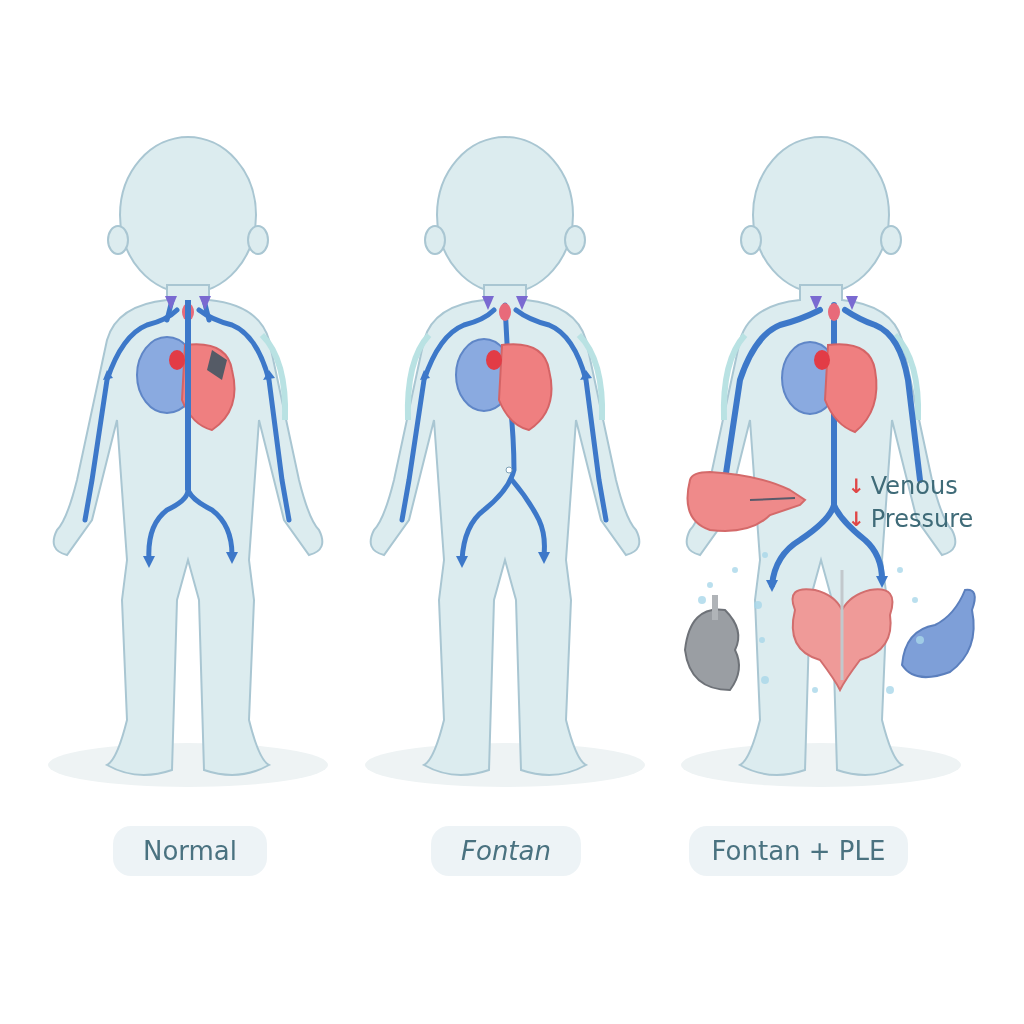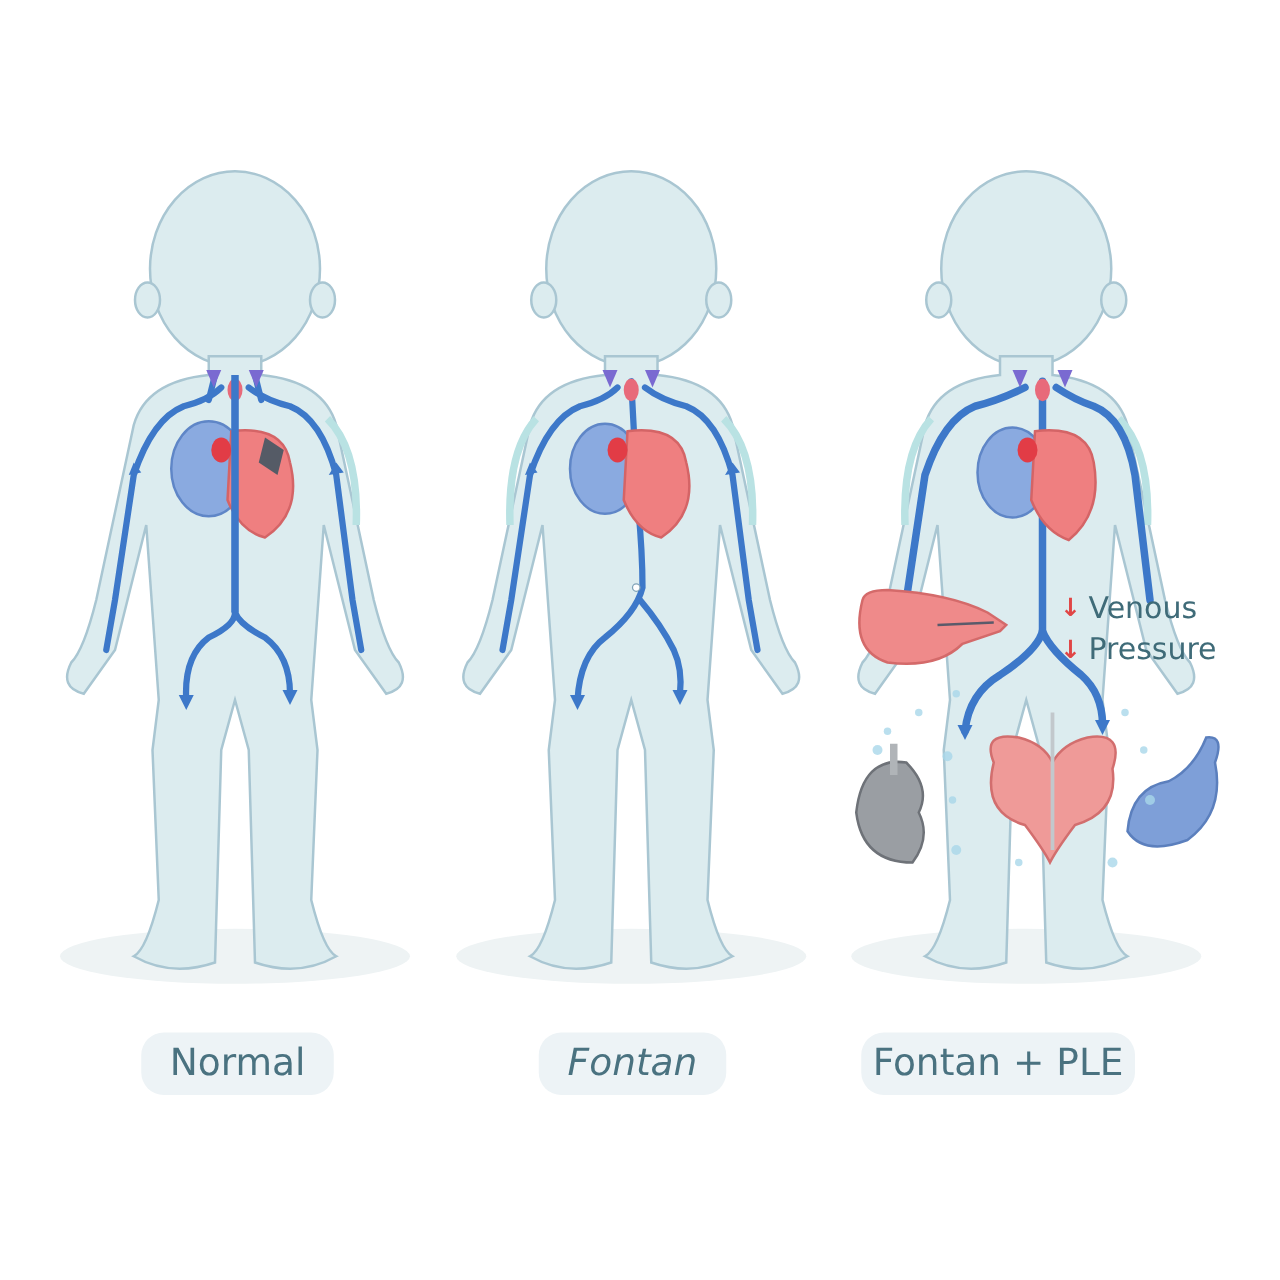--- a/index.html
+++ b/index.html
@@ -1,19 +1,19 @@
 <!DOCTYPE html>
 <html><head>
 <meta charset="utf-8">
 <style>
   html,body{margin:0;padding:0;background:#ffffff;}
   body{width:1024px;height:1024px;position:relative;overflow:hidden;font-family:"Liberation Sans",sans-serif;}
   .panel{position:absolute;top:0;width:341px;height:800px;}
   .figure-svg{position:absolute;left:0;top:0;}
-  .label{position:absolute;top:826px;height:50px;line-height:50px;background:#edf3f6;border-radius:18px;color:#4a7280;font-size:30px;text-align:center;font-family:"DejaVu Sans",sans-serif;}
+  .label{position:absolute;top:826px;height:50px;line-height:50px;background:#edf3f6;border-radius:18px;color:#4a7280;font-size:26px;text-align:center;font-family:"DejaVu Sans",sans-serif;}
   .annot{position:absolute;left:848px;top:470px;color:#3f6b78;font-size:24px;line-height:33px;font-family:"DejaVu Sans",sans-serif;}
   .annot .row{display:flex;align-items:center;gap:6px;}
   .annot .arrow{color:#e04646;font-size:20px;font-weight:bold;}
 </style>
 </head>
 <body>
 
 <div class="panel" style="left:17px;">
   <svg class="figure-svg" width="341" height="800" viewBox="0 0 341 800">
     <ellipse cx="171" cy="765" rx="140" ry="22" fill="#eef3f4"></ellipse>

